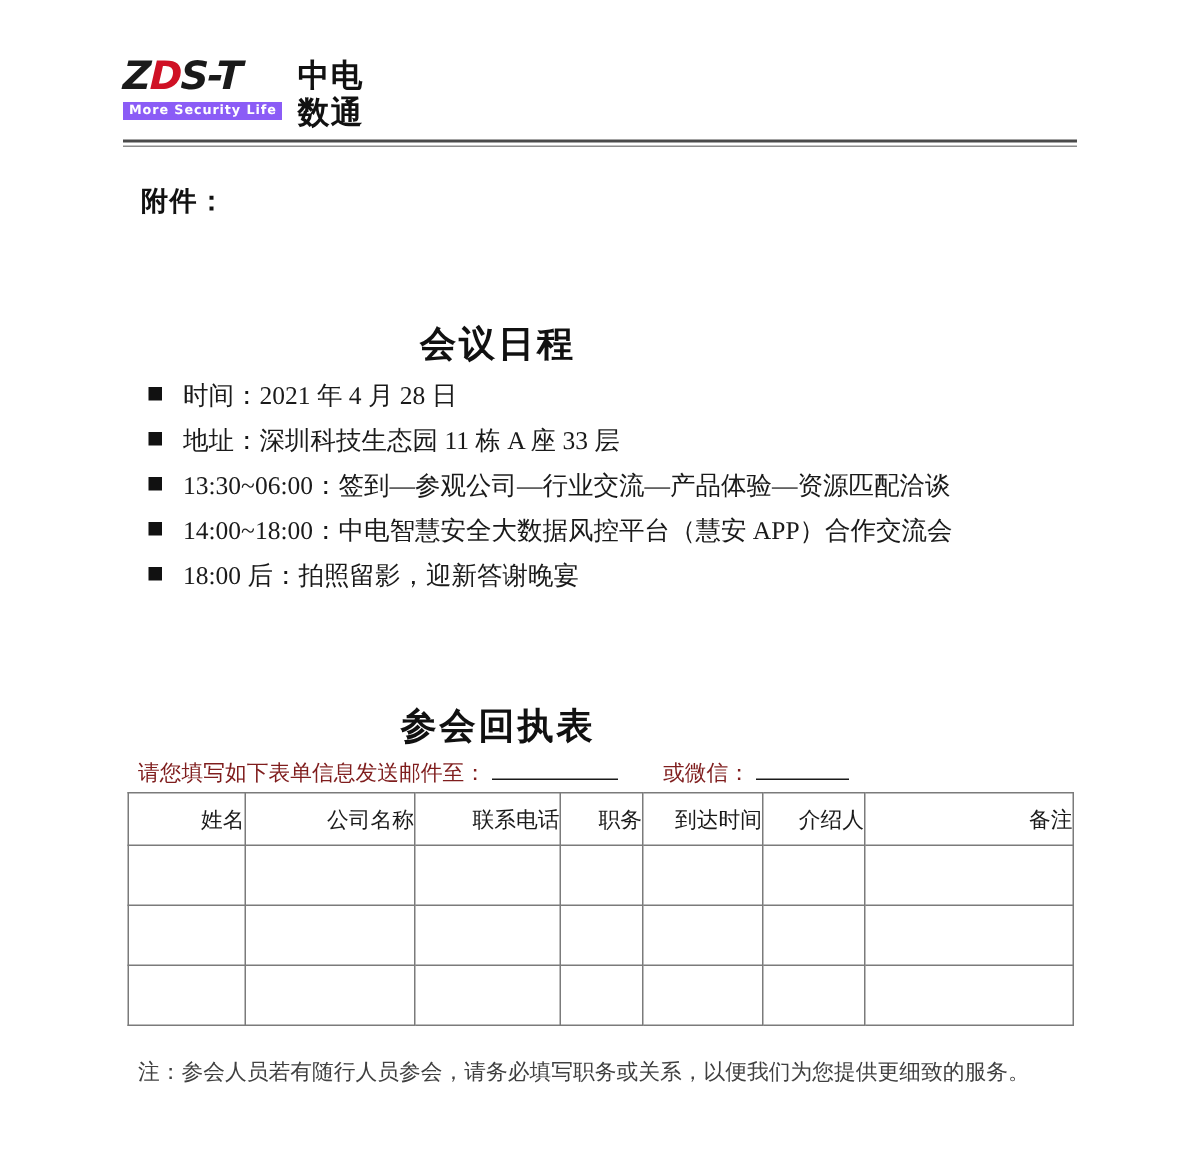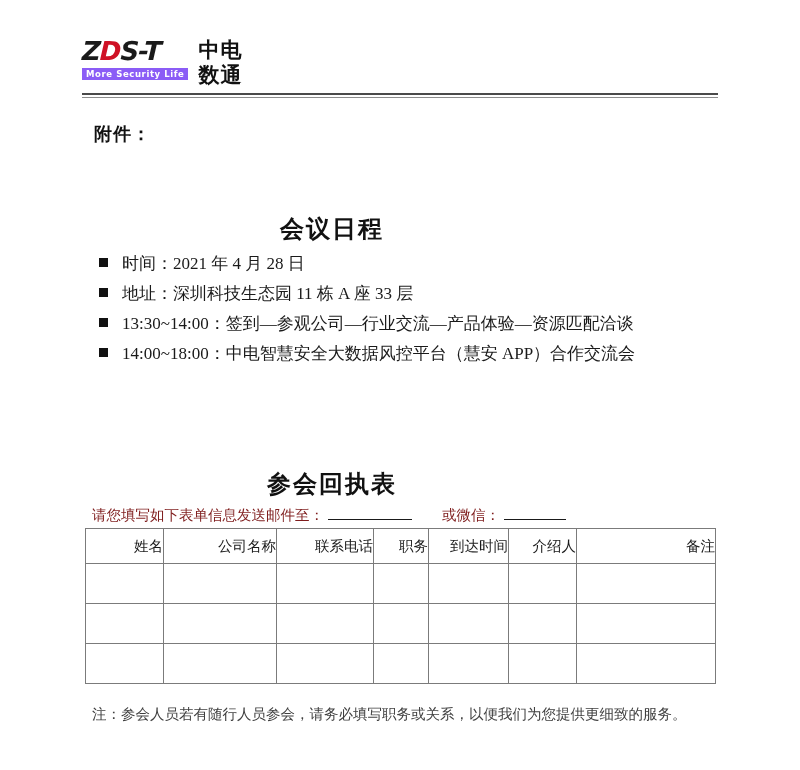--- a/index.html
+++ b/index.html
@@ -230,25 +230,29 @@
     <div class="agenda-item">
       <span class="agenda-bullet"></span>
       <span class="agenda-text">时间：2021 年 4 月 28 日</span>
     </div>
     <div class="agenda-item">
       <span class="agenda-bullet"></span>
       <span class="agenda-text">地址：深圳科技生态园 11 栋 A 座 33 层</span>
     </div>
     <div class="agenda-item">
       <span class="agenda-bullet"></span>
-      <span class="agenda-text">13:30~14:00：签到—参观公司—行业交流—产品体验—资源匹配洽谈</span>
+      <span class="agenda-text">13:30~06:00：签到—参观公司—行业交流—产品体验—资源匹配洽谈</span>
     </div>
     <div class="agenda-item">
       <span class="agenda-bullet"></span>
       <span class="agenda-text">14:00~18:00：中电智慧安全大数据风控平台（慧安 APP）合作交流会</span>
+    </div>
+    <div class="agenda-item">
+      <span class="agenda-bullet"></span>
+      <span class="agenda-text">18:00 后：拍照留影，迎新答谢晚宴</span>
     </div>
   </div>
 
   <div class="section-title" id="form-title">参会回执表</div>
 
   <div class="contact-line">
     <span>请您填写如下表单信息发送邮件至：</span>
     <span class="blank-rule blank-email"></span>
     <span class="contact-gap"></span>
     <span>或微信：</span>

